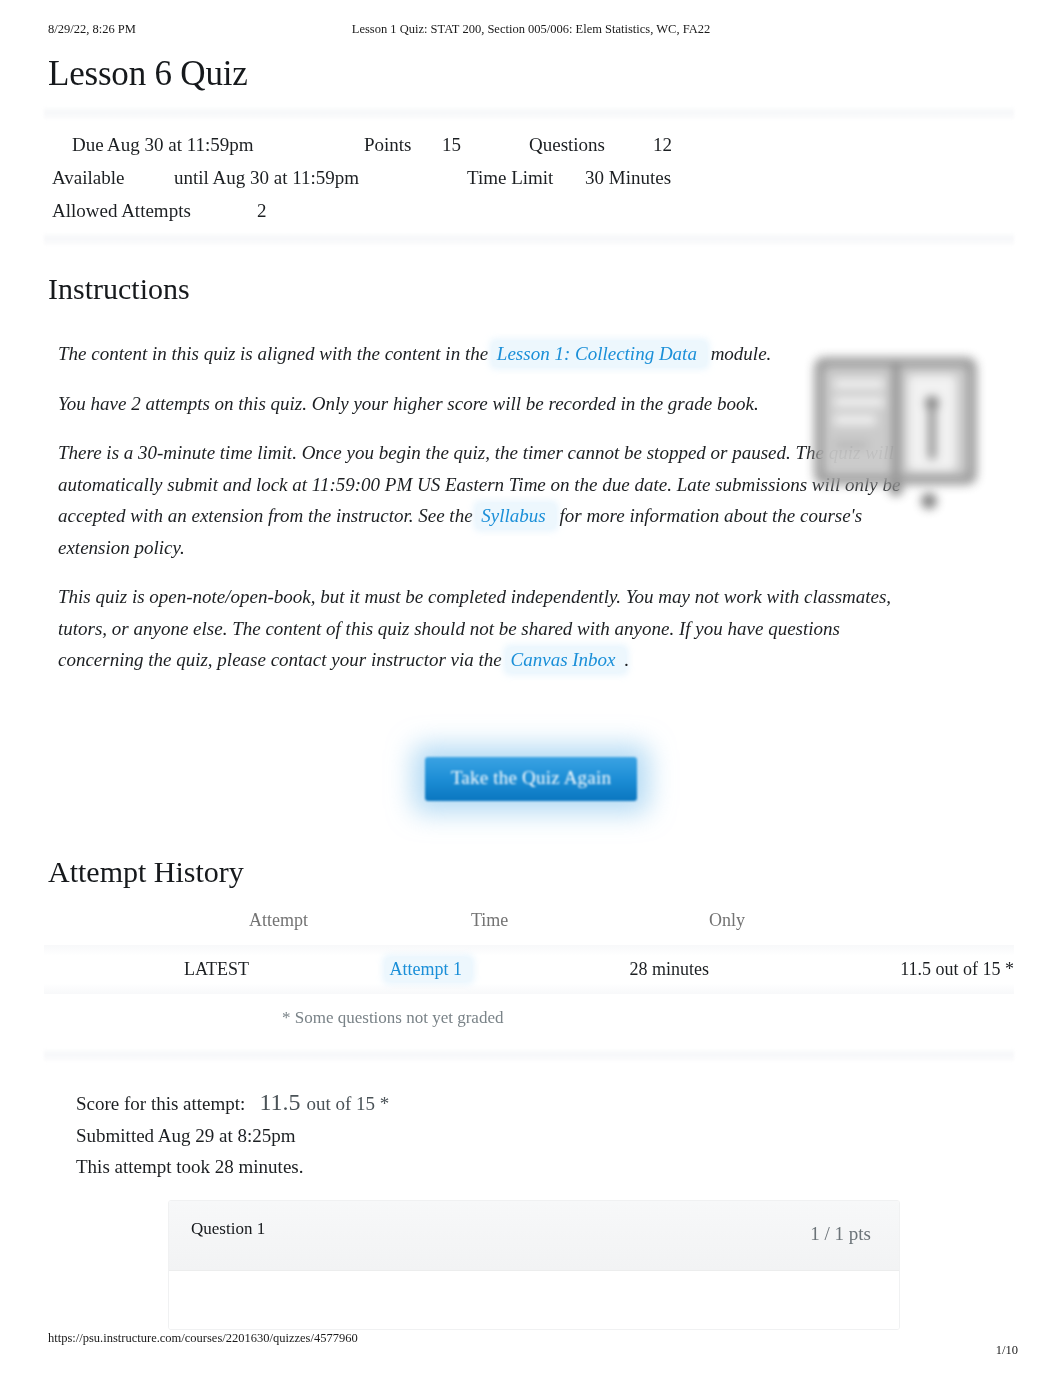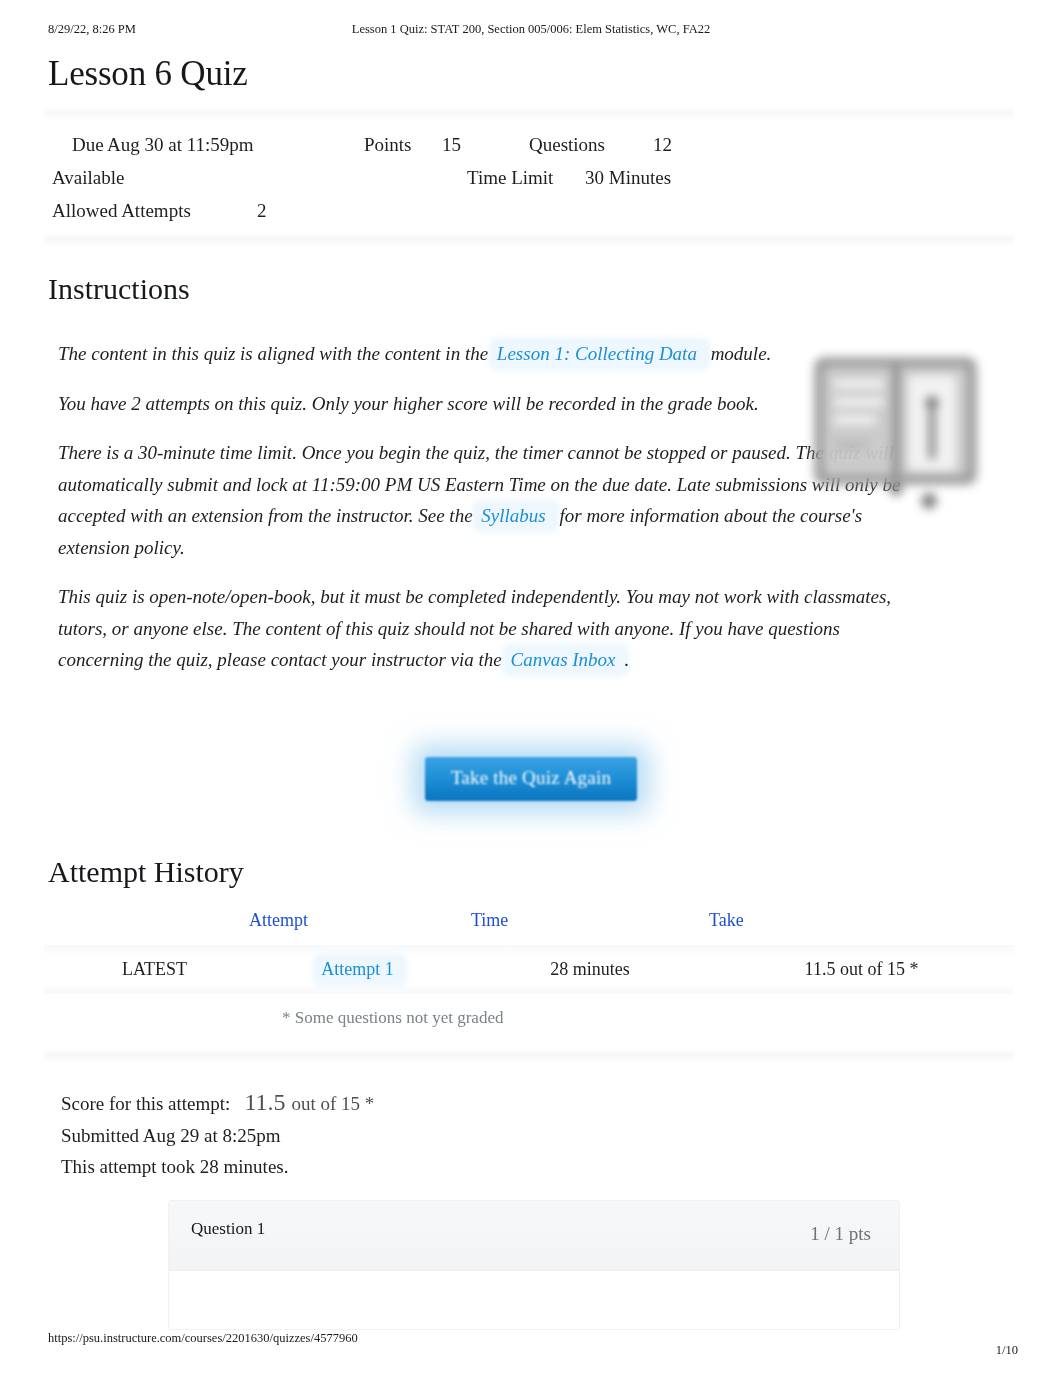--- a/index.html
+++ b/index.html
@@ -165,44 +165,44 @@
     top: 905px;
     width: 970px;
     font-size: 18px;
     color: #1c1f22;
     border-collapse: collapse;
   }
   .attempt-table th {
     font-weight: 400;
     text-align: left;
     padding: 5px 0 14px 0;
-    color: #1d4ed8;
+    color: #737373;
   }
   .attempt-table td {
     padding: 14px 0 14px 0;
-    text-align: center;
+    text-align: right;
     background: linear-gradient(to bottom, rgba(246,247,249,0.85) 0%, rgba(255,255,255,0) 22%, rgba(255,255,255,0) 78%, rgba(246,247,249,0.85) 100%);
   }
   .col-kept { width: 205px; padding-left: 16px !important; }
   .col-attempt { width: 222px; }
   .col-time { width: 238px; }
   .col-score { width: auto; }
 
   .footnote {
     position: absolute;
     left: 282px;
     top: 1008px;
     font-size: 17px;
     color: #7a8388;
   }
 
   
   .score-summary {
     position: absolute;
-    left: 61px;
+    left: 76px;
     top: 1087px;
     width: 800px;
     font-size: 19px;
     line-height: 31.5px;
     color: #1c1f22;
   }
   .score-line { white-space: nowrap; }
   .score-val {
     font-size: 24px;
     color: #4a5257;
@@ -275,20 +275,21 @@
   <div class="meta-row">
     <span class="meta-lbl m-due-l">Due</span>
     <span class="meta-val m-due-v">Aug 30 at 11:59pm</span>
     <span class="meta-lbl m-pts-l">Points</span>
     <span class="meta-val m-pts-v">15</span>
     <span class="meta-lbl m-qs-l">Questions</span>
     <span class="meta-val m-qs-v">12</span>
   </div>
   <div class="meta-row">
     <span class="meta-lbl m-av-l">Available</span>
+    <span class="meta-val m-av-v">until Aug 30 at 11:59pm</span>
     <span class="meta-lbl m-tl-l">Time Limit</span>
     <span class="meta-val m-tl-v">30 Minutes</span>
   </div>
   <div class="meta-row">
     <span class="meta-lbl m-at-l">Allowed Attempts</span>
     <span class="meta-val m-at-v">2</span>
   </div>
 </div>
 
 <h2 class="section-heading" id="instructions-heading">Instructions</h2>
@@ -333,21 +334,21 @@
 </div>
 
 <h2 class="section-heading" id="attempt-history-heading">Attempt History</h2>
 
 <table class="attempt-table">
   <thead>
     <tr>
       <th class="col-kept"></th>
       <th class="col-attempt">Attempt</th>
       <th class="col-time">Time</th>
-      <th class="col-score">Take</th>
+      <th class="col-score">Only</th>
     </tr>
   </thead>
   <tbody>
     <tr>
       <td class="col-kept">LATEST</td>
       <td class="col-attempt">
         <a class="ln" href="#">Attempt 1</a>
       </td>
       <td class="col-time">28 minutes</td>
       <td class="col-score">11.5 out of 15 *</td>

